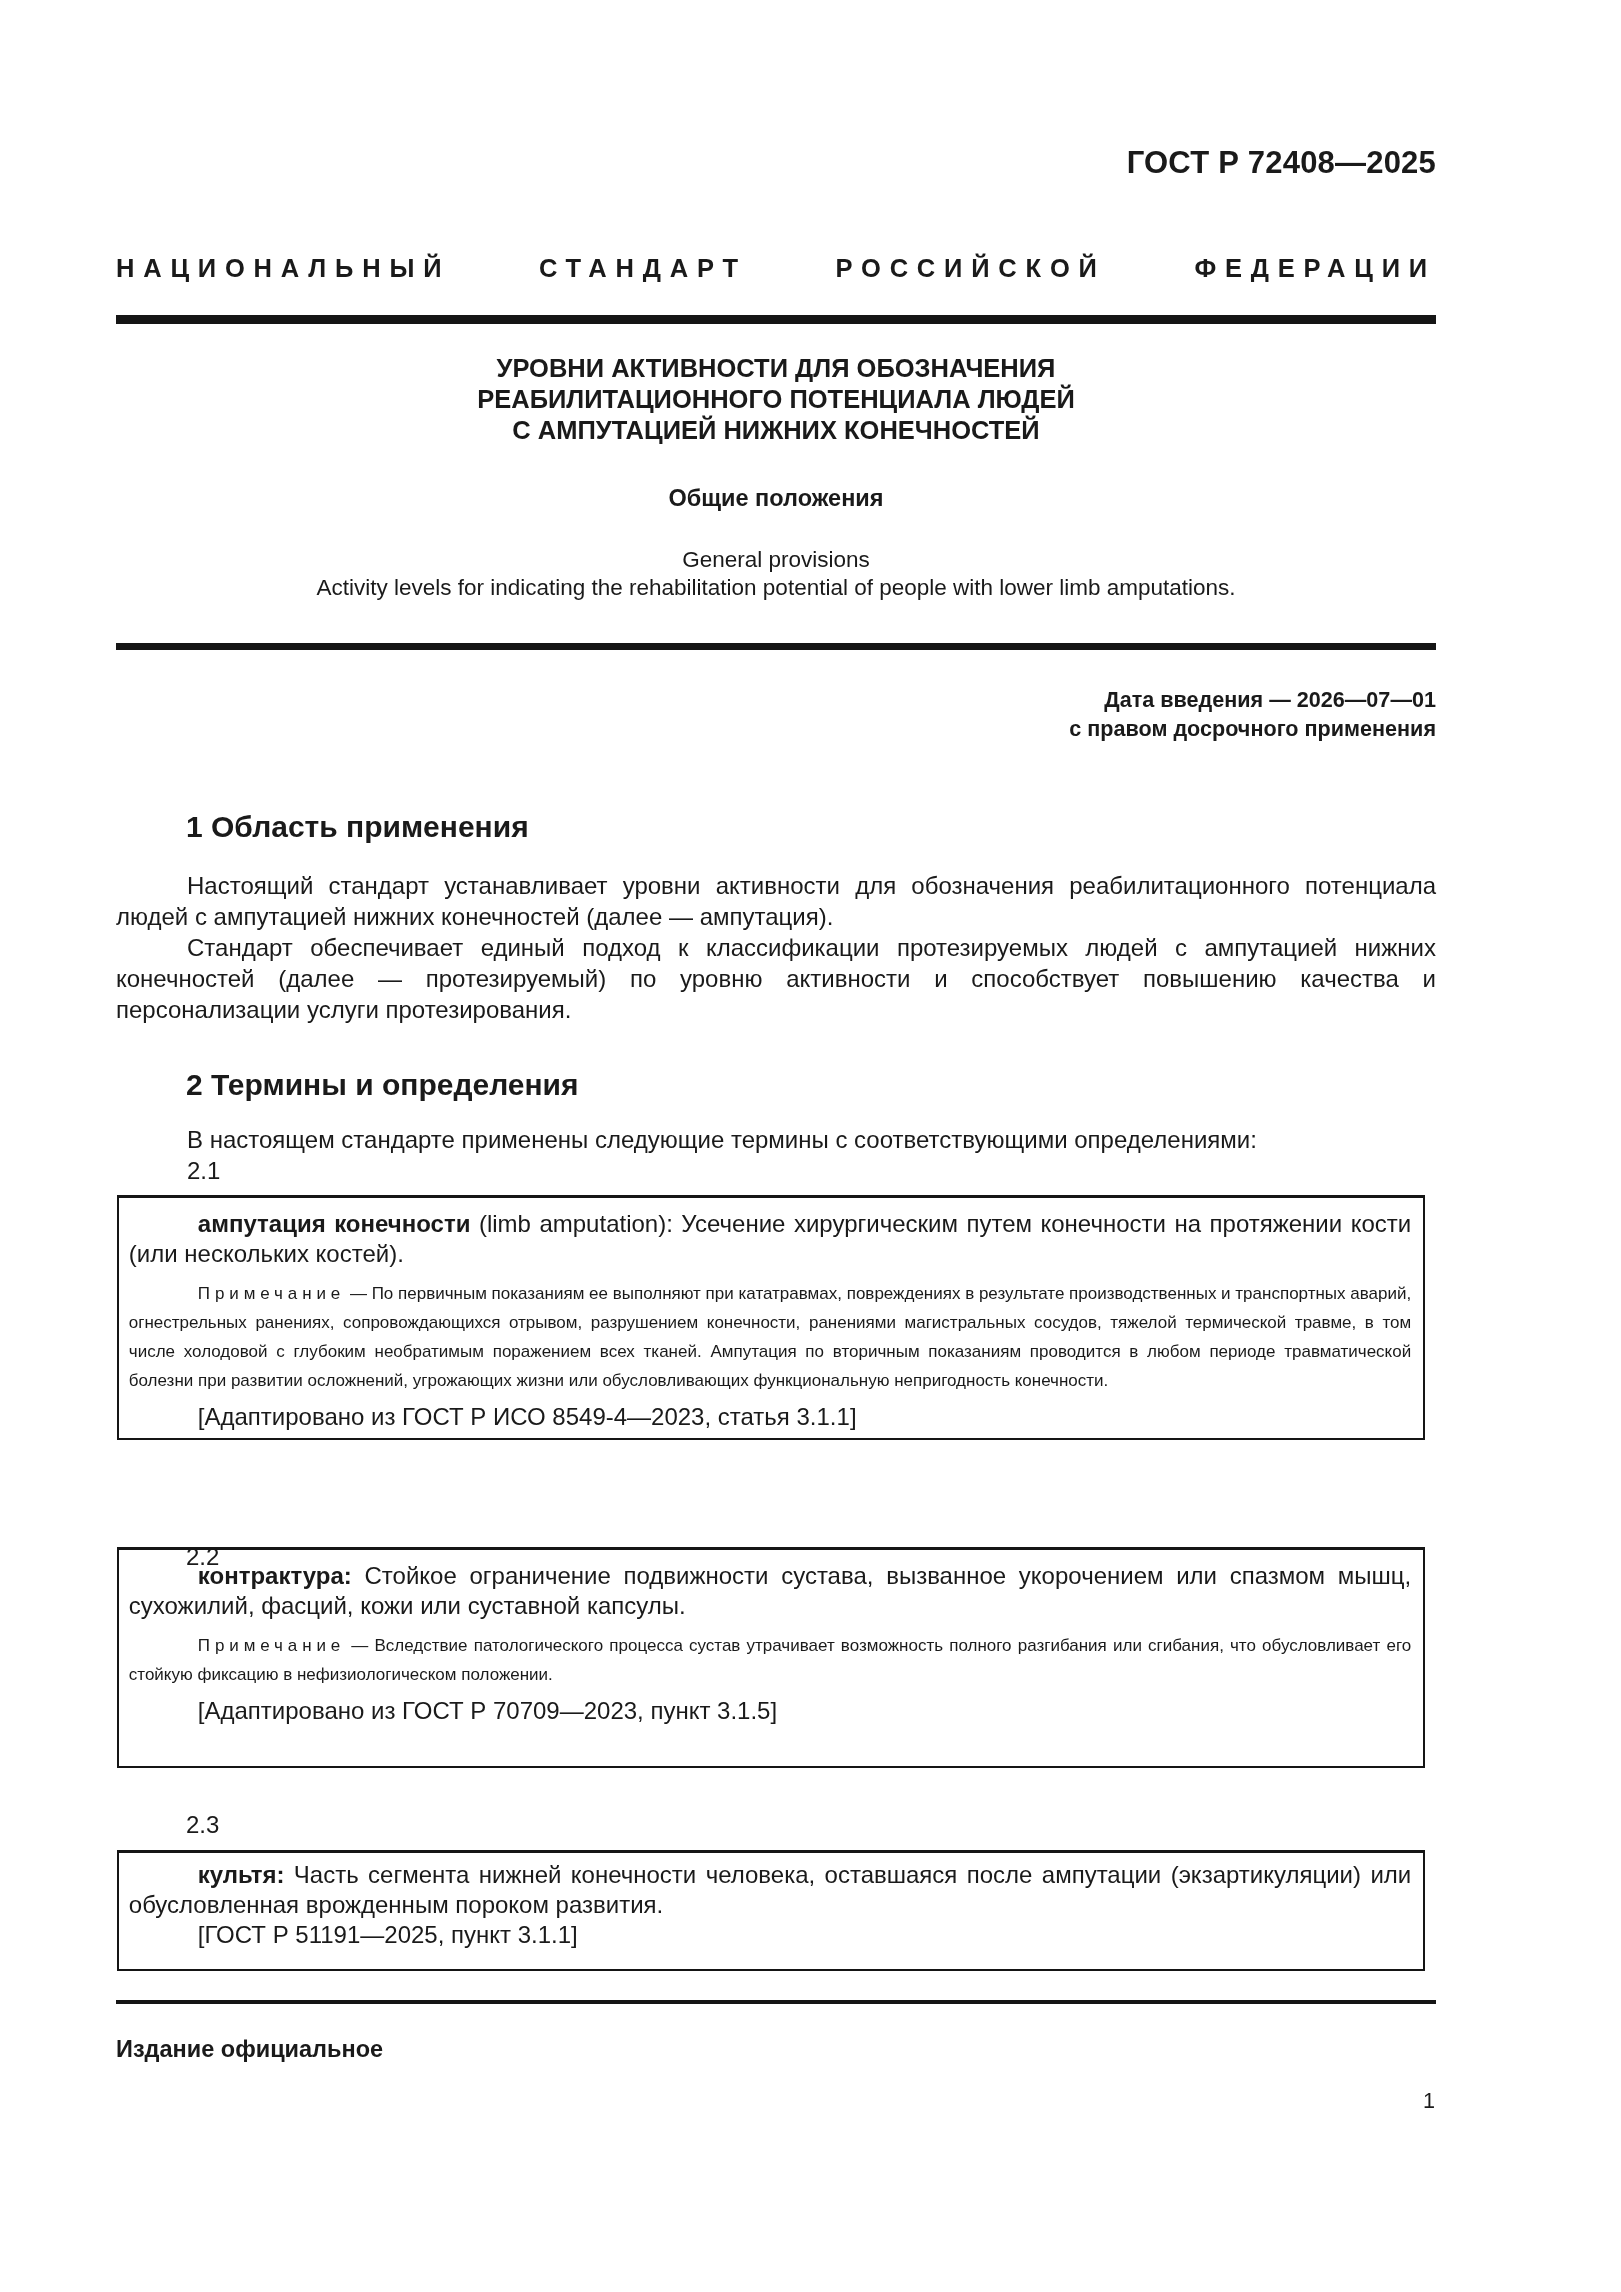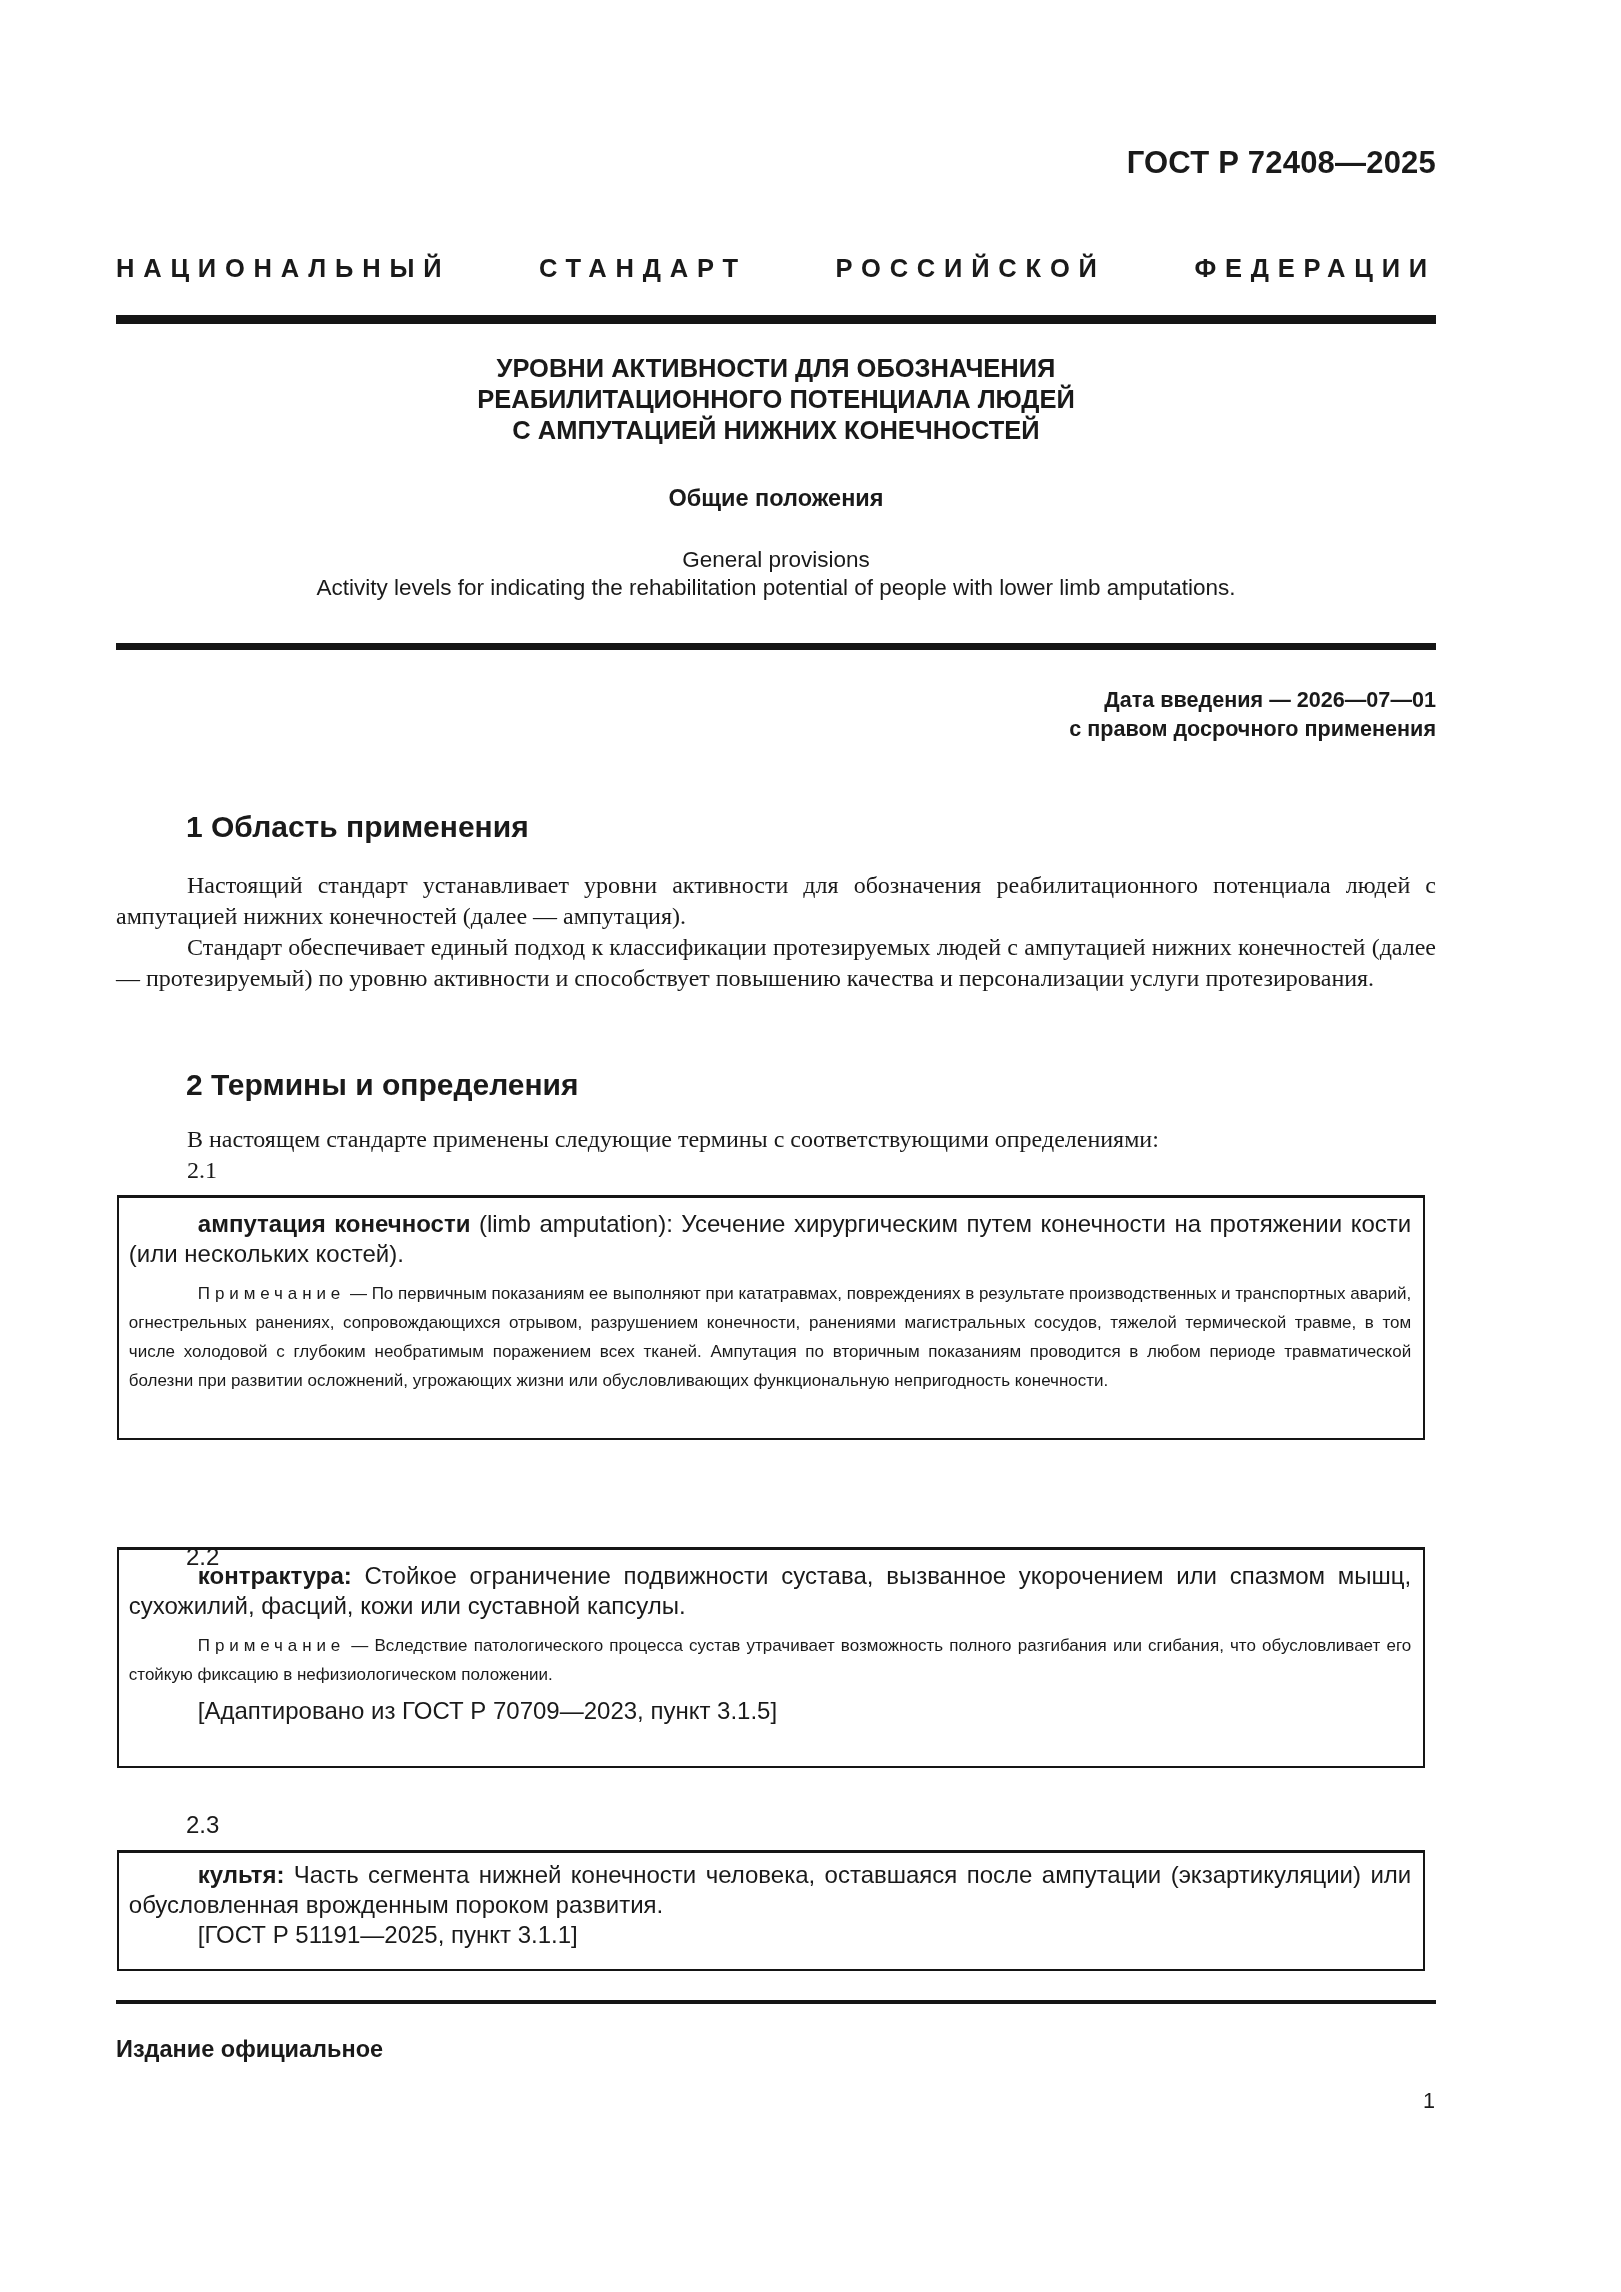--- a/index.html
+++ b/index.html
@@ -29,21 +29,21 @@
   .en-title {
     left: 116px; width: 1320px; top: 546px; text-align: center; font-size: 22.5px; line-height: 28px;
   }
   .intro-date {
     right: 185px; top: 685px; text-align: right; font-size: 21.6px; font-weight: bold; line-height: 29px;
   }
   .h1 { left: 186px; font-size: 30px; font-weight: bold; }
   .h1-sec1 { top: 810px; }
   .h1-sec2 { top: 1068px; }
   .para {
-    left: 116px; width: 1320px; font-size: 24px; line-height: 31px; text-align: justify; font-family: Liberation Serif, serif;
+    left: 116px; width: 1320px; font-size: 24px; line-height: 31px; text-align: justify;
   }
   .para p { margin: 0; text-indent: 71px; }
   .para-sec1 { top: 870px; }
   .para-sec2 { top: 1124px; }
   .para-sec2 p { text-indent: 71px; }
   .num { left: 186px; font-size: 24px; }
   .num-22 { top: 1543px; }
   .num-23 { top: 1811px; }
   .term-box {
     left: 117px; width: 1308px; border-left: 2.9px solid #151515; border-right: 2.9px solid #151515;
@@ -104,20 +104,21 @@
 <div class="abs h1 h1-sec2">2  Термины и определения</div>
 <div class="abs para para-sec2">
   <p>В настоящем стандарте применены следующие термины с соответствующими определениями:</p>
   <p>2.1</p>
 </div>
 
 <div class="abs term-box box-1">
   <div class="wrap">
     <p class="term-def"><b>ампутация конечности</b><span> (limb amputation): Усечение хирургическим путем конечности на протяжении кости (или нескольких костей).</span></p>
     <p class="note"><span class="note-label">Примечание</span><span> — По первичным показаниям ее выполняют при кататравмах, повреждениях в результате производственных и транспортных аварий, огнестрельных ранениях, сопровождающихся отрывом, разрушением конечности, ранениями магистральных сосудов, тяжелой термической травме, в том числе холодовой с глубоким необратимым поражением всех тканей. Ампутация по вторичным показаниям проводится в любом периоде травматической болезни при развитии осложнений, угрожающих жизни или обусловливающих функциональную непригодность конечности.</span></p>
+    <p class="source">[Адаптировано из ГОСТ Р ИСО 8549-4—2023, статья 3.1.1]</p>
   </div>
 </div>
 
 <div class="abs num num-22">2.2</div>
 
 <div class="abs term-box box-2">
   <div class="wrap">
     <p class="term-def"><b>контрактура:</b><span> Стойкое ограничение подвижности сустава, вызванное укорочением или спазмом мышц, сухожилий, фасций, кожи или суставной капсулы.</span></p>
     <p class="note"><span class="note-label">Примечание</span><span> — Вследствие патологического процесса сустав утрачивает возможность полного разгибания или сгибания, что обусловливает его стойкую фиксацию в нефизиологическом положении.</span></p>
     <p class="source">[Адаптировано из ГОСТ Р 70709—2023, пункт 3.1.5]</p>

